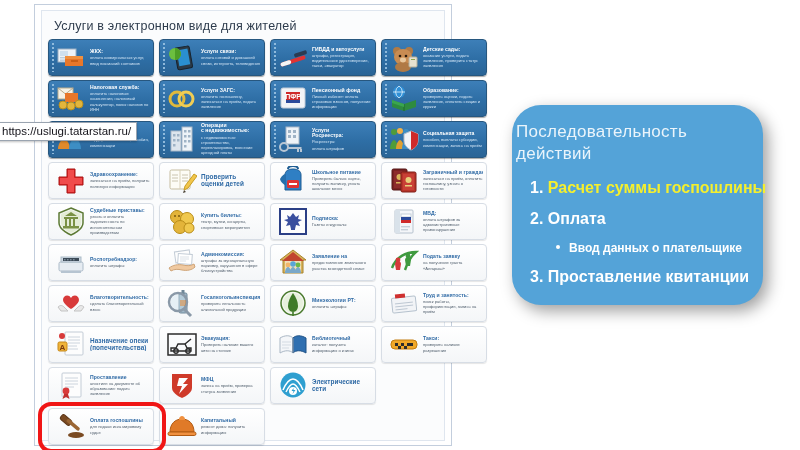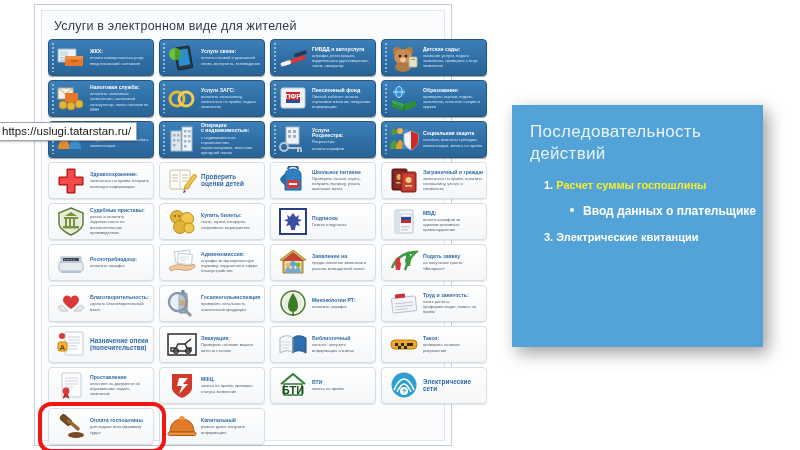--- a/index.html
+++ b/index.html
@@ -135,41 +135,42 @@
     color:#14131a;
     padding:2px 5px 3px 3px;
     white-space:nowrap;
     z-index:30;
   }
 
   
   #steps-panel{
     position:absolute;
     left:512px; top:105px;
-    width:251px; height:242px;
+    width:251px; height:200px;
     background:#54a3d8;
     box-shadow:5px 6px 16px rgba(0,0,0,.38);
     box-sizing:border-box;
-    padding:16px 12px 8px 18px;
+    padding:16px 12px 8px 4px;
+    border-radius:29px;
   }
   #steps-title{
     color:#eaf4fb;
     font-size:17px;
     line-height:1.28;
     letter-spacing:.3px;
     margin:0 0 14px 0;
     font-weight:normal;
   }
   .step-list{
     list-style:none;
     margin:0;padding:0 0 0 14px;
   }
   .step-item{
     color:#ffffff;
-    font-size:11px;
+    font-size:16px;
     font-weight:bold;
     margin-bottom:13px;
     white-space:nowrap;
   }
   .step-item .step-num{color:#ffffff;}
   .step-item .step-label{color:#ffffff;}
   .step-item.hl .step-label{color:#f4ef2e;}
   .sub-list{
     list-style:none;
     margin:11px 0 13px 0;
@@ -756,33 +757,20 @@
               <svg width="30" height="29" viewBox="0 0 30 29">
                 <path d="M5 3h20v14c0 6-10 10-10 10S5 23 5 17z" fill="#cf3a2a"></path>
                 <path d="M12 7h9l-5 6h5l-9 10 3-8h-5z" fill="#fdfdfd"></path>
               </svg>
             </span>
             <span class="tile-text">
               <span class="t-head">МФЦ</span>
               <span class="t-sub">запись на приём, проверка статуса заявления</span>
             </span>
           </div>
-          <div class="tile white">
-            <span class="tile-icon">
-              <svg width="30" height="29" viewBox="0 0 30 29">
-                <path d="M3 13L15 3l12 10" fill="none" stroke="#2e7d32" stroke-width="2"></path>
-                <rect x="6" y="13" width="18" height="11" fill="none" stroke="#2e7d32" stroke-width="1.5"></rect>
-                <text x="15" y="23" font-size="11" font-family="sans-serif" fill="#1b4d1e" text-anchor="middle" font-weight="bold">БТИ</text>
-              </svg>
-            </span>
-            <span class="tile-text">
-              <span class="t-head">БТИ</span>
-              <span class="t-sub">запись на приём</span>
-            </span>
-          </div>
           <div class="tile white headonly">
             <span class="tile-icon">
               <svg width="30" height="29" viewBox="0 0 30 29">
                 <circle cx="15" cy="14" r="12.5" fill="#2f9fd0"></circle>
                 <path d="M5 19c3-7 7-11 10-11s7 4 10 11" fill="none" stroke="#fff" stroke-width="1.6"></path>
                 <path d="M8 21c2.5-5 5-8 7-8s4.5 3 7 8" fill="none" stroke="#fff" stroke-width="1.4"></path>
                 <circle cx="15" cy="20" r="4" fill="#fff"></circle>
                 <path d="M15.5 17l-2 3h2l-1 3 3-4h-2z" fill="#2f9fd0"></path>
               </svg>
             </span>
@@ -824,18 +812,19 @@
       </div>
   </div>
 </div>
 
 <div id="url-tooltip">https://uslugi.tatarstan.ru/</div>
 
 <div id="steps-panel">
   <div id="steps-title">Последовательность действий</div>
   <ol class="step-list" id="step-list">
       <li class="step-item hl"><span class="step-num">1.&nbsp;</span><span class="step-label">Расчет суммы госпошлины</span></li>
+      <li class="step-item"><span class="step-num">2.&nbsp;</span><span class="step-label">Оплата</span></li>
       <ul class="sub-list">
         <li class="sub-item">Ввод данных о плательщике</li>
       </ul>
-      <li class="step-item"><span class="step-num">3.&nbsp;</span><span class="step-label">Электрические квитанции</span></li>
+      <li class="step-item"><span class="step-num">3.&nbsp;</span><span class="step-label">Проставление квитанции</span></li>
     </ol>
 </div>
 
 </body></html>

